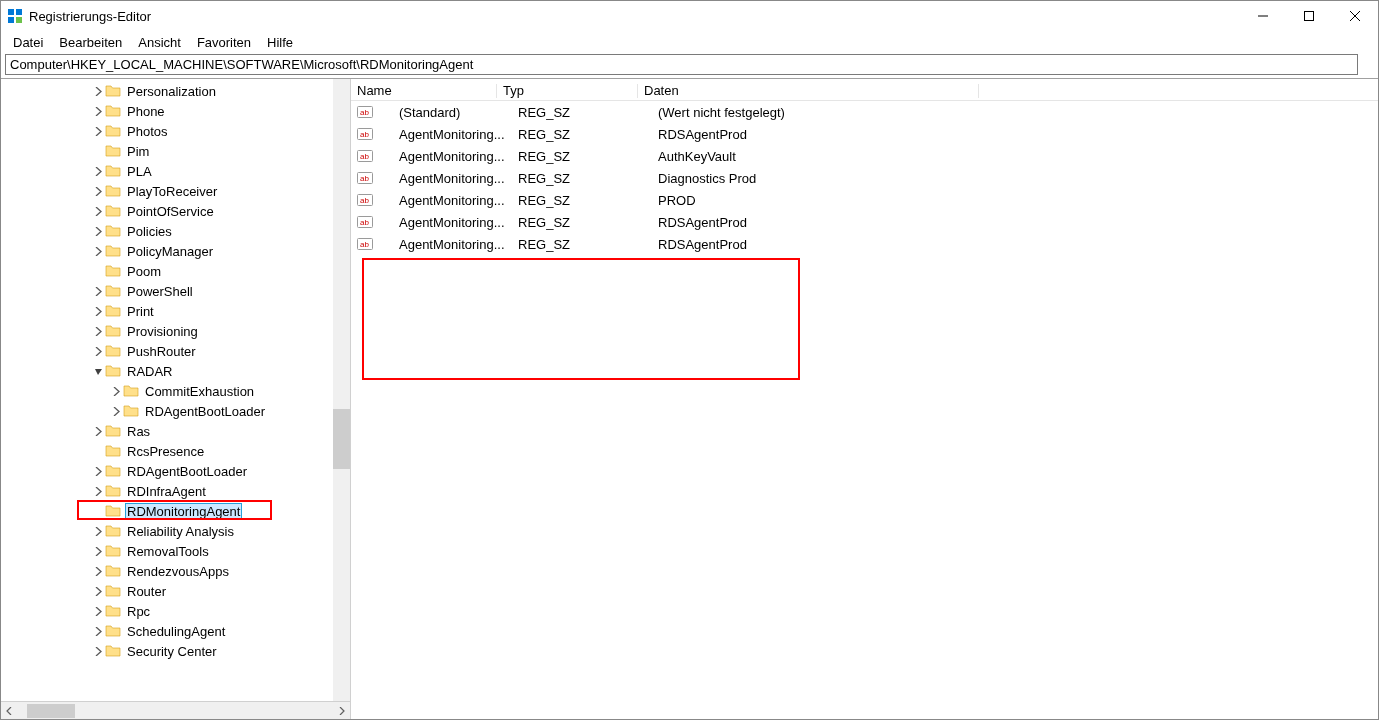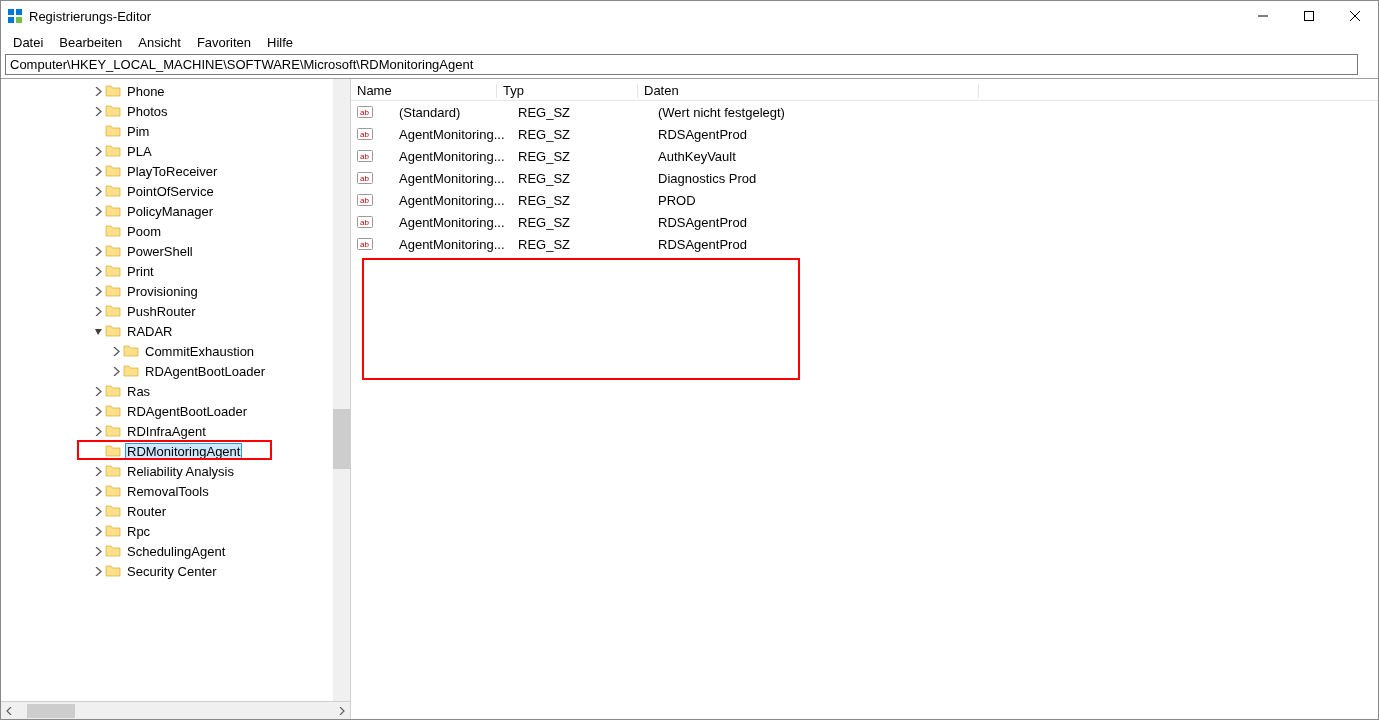--- a/index.html
+++ b/index.html
@@ -98,20 +98,34 @@
     <span class="menuitem">Favoriten</span>
     <span class="menuitem">Hilfe</span>
   </div>
 
 <div class="addressbar">Computer\HKEY_LOCAL_MACHINE\SOFTWARE\Microsoft\RDMonitoringAgent</div>
 
 <div class="main">
 
   <div class="treewrap">
     <div class="tree" id="tree">
+      <div class="treerow">
+          <span class="indent" style="width: 90px;"></span>
+          <span class="expander">
+            <svg viewBox="0 0 9 9">
+              <path d="M2 0 L7 4.5 L2 9" fill="none" stroke="#5a5a5a" stroke-width="1.3"></path>
+            </svg>
+          </span>
+          <span class="folder">
+            <svg viewBox="0 0 16 16">
+              <path d="M1 3 h5 l1.5 2 H15 v8 H1 z" fill="#ffe08a" stroke="#d4a017" stroke-width="0.6"></path>
+            </svg>
+          </span>
+          <span class="label">Personalization</span>
+        </div>
         <div class="treerow">
           <span class="indent" style="width: 90px;"></span>
           <span class="expander">
             <svg viewBox="0 0 9 9">
               <path d="M2 0 L7 4.5 L2 9" fill="none" stroke="#5a5a5a" stroke-width="1.3"></path>
             </svg>
           </span>
           <span class="folder">
             <svg viewBox="0 0 16 16">
               <path d="M1 3 h5 l1.5 2 H15 v8 H1 z" fill="#ffe08a" stroke="#d4a017" stroke-width="0.6"></path>
@@ -190,20 +204,34 @@
           <span class="expander">
             <svg viewBox="0 0 9 9">
               <path d="M2 0 L7 4.5 L2 9" fill="none" stroke="#5a5a5a" stroke-width="1.3"></path>
             </svg>
           </span>
           <span class="folder">
             <svg viewBox="0 0 16 16">
               <path d="M1 3 h5 l1.5 2 H15 v8 H1 z" fill="#ffe08a" stroke="#d4a017" stroke-width="0.6"></path>
             </svg>
           </span>
+          <span class="label">Policies</span>
+        </div>
+        <div class="treerow">
+          <span class="indent" style="width: 90px;"></span>
+          <span class="expander">
+            <svg viewBox="0 0 9 9">
+              <path d="M2 0 L7 4.5 L2 9" fill="none" stroke="#5a5a5a" stroke-width="1.3"></path>
+            </svg>
+          </span>
+          <span class="folder">
+            <svg viewBox="0 0 16 16">
+              <path d="M1 3 h5 l1.5 2 H15 v8 H1 z" fill="#ffe08a" stroke="#d4a017" stroke-width="0.6"></path>
+            </svg>
+          </span>
           <span class="label">PolicyManager</span>
         </div>
         <div class="treerow">
           <span class="indent" style="width: 90px;"></span>
           <span class="expander"></span>
           <span class="folder">
             <svg viewBox="0 0 16 16">
               <path d="M1 3 h5 l1.5 2 H15 v8 H1 z" fill="#ffe08a" stroke="#d4a017" stroke-width="0.6"></path>
             </svg>
           </span>
@@ -313,20 +341,30 @@
             <svg viewBox="0 0 9 9">
               <path d="M2 0 L7 4.5 L2 9" fill="none" stroke="#5a5a5a" stroke-width="1.3"></path>
             </svg>
           </span>
           <span class="folder">
             <svg viewBox="0 0 16 16">
               <path d="M1 3 h5 l1.5 2 H15 v8 H1 z" fill="#ffe08a" stroke="#d4a017" stroke-width="0.6"></path>
             </svg>
           </span>
           <span class="label">Ras</span>
+        </div>
+        <div class="treerow">
+          <span class="indent" style="width: 90px;"></span>
+          <span class="expander"></span>
+          <span class="folder">
+            <svg viewBox="0 0 16 16">
+              <path d="M1 3 h5 l1.5 2 H15 v8 H1 z" fill="#ffe08a" stroke="#d4a017" stroke-width="0.6"></path>
+            </svg>
+          </span>
+          <span class="label">RcsPresence</span>
         </div>
         <div class="treerow">
           <span class="indent" style="width: 90px;"></span>
           <span class="expander">
             <svg viewBox="0 0 9 9">
               <path d="M2 0 L7 4.5 L2 9" fill="none" stroke="#5a5a5a" stroke-width="1.3"></path>
             </svg>
           </span>
           <span class="folder">
             <svg viewBox="0 0 16 16">
@@ -395,20 +433,34 @@
           <span class="expander">
             <svg viewBox="0 0 9 9">
               <path d="M2 0 L7 4.5 L2 9" fill="none" stroke="#5a5a5a" stroke-width="1.3"></path>
             </svg>
           </span>
           <span class="folder">
             <svg viewBox="0 0 16 16">
               <path d="M1 3 h5 l1.5 2 H15 v8 H1 z" fill="#ffe08a" stroke="#d4a017" stroke-width="0.6"></path>
             </svg>
           </span>
+          <span class="label">RendezvousApps</span>
+        </div>
+        <div class="treerow">
+          <span class="indent" style="width: 90px;"></span>
+          <span class="expander">
+            <svg viewBox="0 0 9 9">
+              <path d="M2 0 L7 4.5 L2 9" fill="none" stroke="#5a5a5a" stroke-width="1.3"></path>
+            </svg>
+          </span>
+          <span class="folder">
+            <svg viewBox="0 0 16 16">
+              <path d="M1 3 h5 l1.5 2 H15 v8 H1 z" fill="#ffe08a" stroke="#d4a017" stroke-width="0.6"></path>
+            </svg>
+          </span>
           <span class="label">Router</span>
         </div>
         <div class="treerow">
           <span class="indent" style="width: 90px;"></span>
           <span class="expander">
             <svg viewBox="0 0 9 9">
               <path d="M2 0 L7 4.5 L2 9" fill="none" stroke="#5a5a5a" stroke-width="1.3"></path>
             </svg>
           </span>
           <span class="folder">

